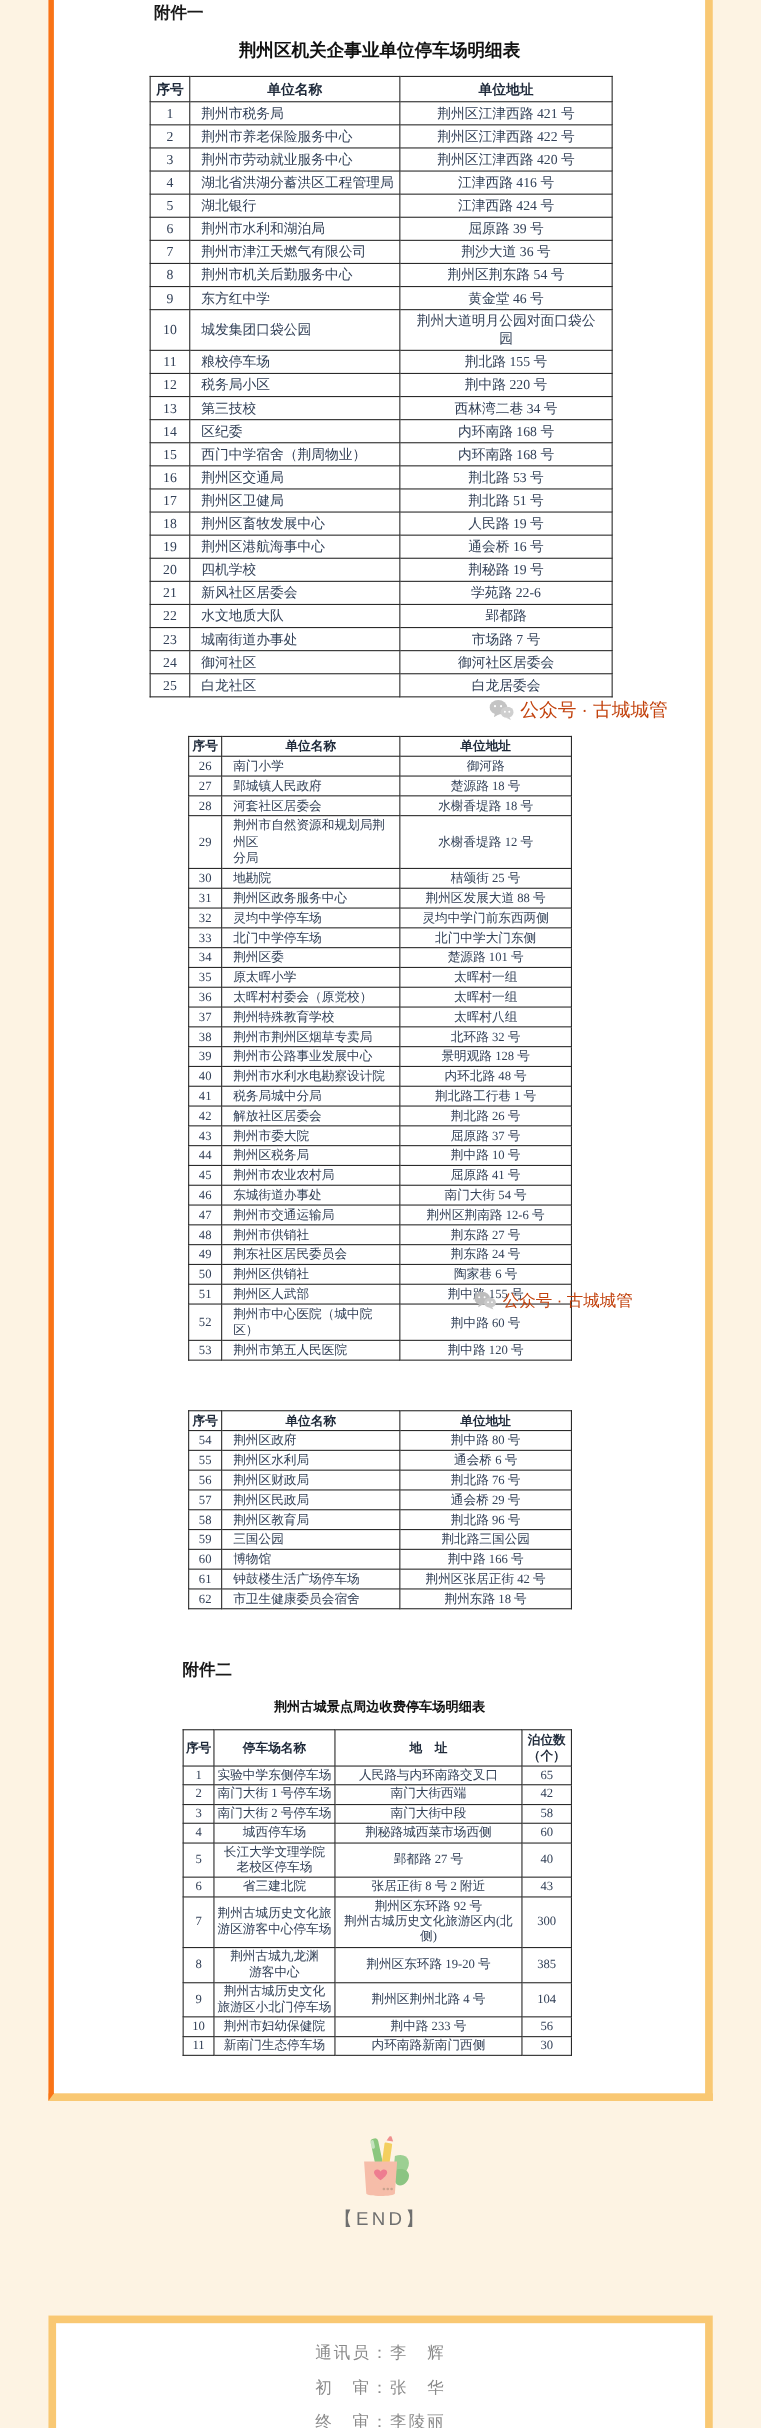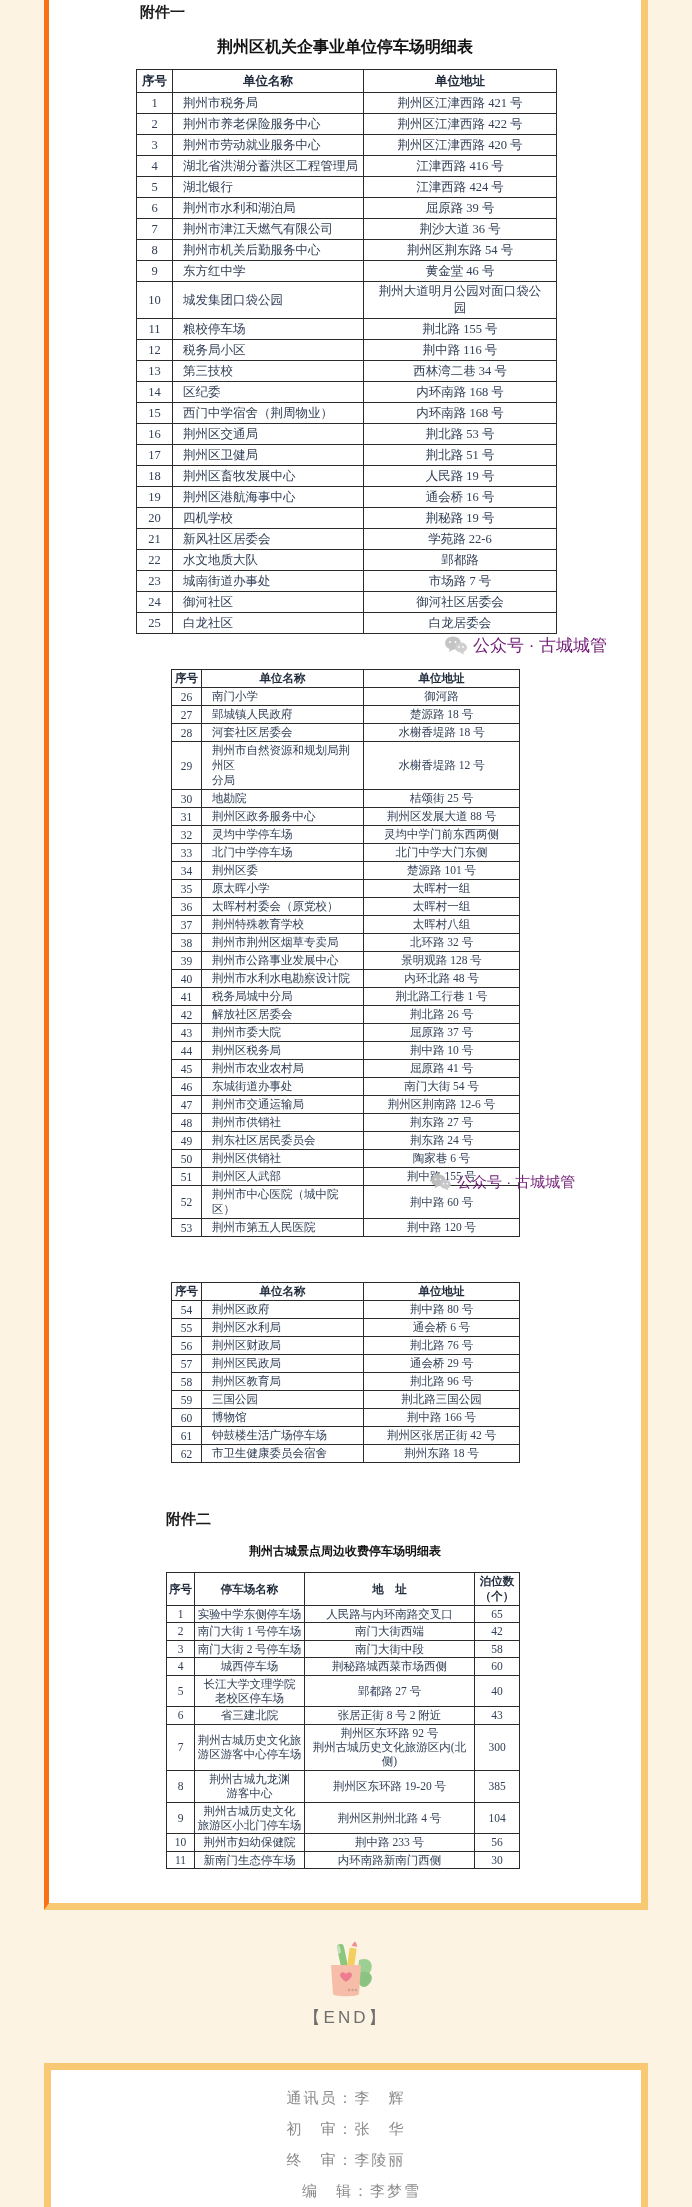--- a/index.html
+++ b/index.html
@@ -24,24 +24,24 @@
   .t2{margin-top:35px;}.t3{margin-top:45px;}
   .t2 col:nth-child(1),.t3 col:nth-child(1){width:30px}
   .t2 col:nth-child(2),.t3 col:nth-child(2){width:162px}
   .t2 col:nth-child(3),.t3 col:nth-child(3){width:156px}
   .t2 th,.t3 th{height:18px;}.t2 td,.t3 td{height:16px;}
   .t4{width:353px;margin:10px 0 0 117px;font-size:11.5px;}
   .t4 col:nth-child(1){width:28px}.t4 col:nth-child(2){width:110px}
   .t4 col:nth-child(3){width:170px}.t4 col:nth-child(4){width:45px}
   .t4 th{height:32px;}.t4 td{height:17px;line-height:1.25;}
   .t1 td:nth-child(2),.t2 td:nth-child(2),.t3 td:nth-child(2){text-align:left;padding-left:10px;}
-  .watermark{position:absolute;display:flex;align-items:center;gap:6px;color:#701a75;font-family:"Liberation Sans",sans-serif;white-space:nowrap;}
+  .watermark{position:absolute;display:flex;align-items:center;gap:6px;color:#c2410c;font-family:"Liberation Sans",sans-serif;white-space:nowrap;}
   .wm1{top:634px;left:396px;font-size:17px;}
   .wm2{top:1173px;left:382px;font-size:15px;}
-  .between{height:153px;text-align:center;}
+  .between{height:195px;text-align:center;}
   .cup{display:block;margin:0 auto;padding-top:32px;width:62px;height:56px;}
   .end-label{margin-top:10px;font-size:17px;line-height:20px;color:#6f6f6f;letter-spacing:3px;font-family:"Liberation Sans",sans-serif;}
   .credit-line{text-align:center;font-size:15px;line-height:16px;margin-bottom:15px;color:#8a8a8a;letter-spacing:2px;font-family:"Liberation Sans",sans-serif;}
   .credit-line:last-child{margin-bottom:0;padding-left:31px;}
 </style>
 </head>
 <body>
 
 <div class="page">
 
@@ -115,21 +115,21 @@
 园</td>
           </tr>
           <tr>
             <td>11</td>
             <td>粮校停车场</td>
             <td>荆北路 155 号</td>
           </tr>
           <tr>
             <td>12</td>
             <td>税务局小区</td>
-            <td>荆中路 116 号</td>
+            <td>荆中路 220 号</td>
           </tr>
           <tr>
             <td>13</td>
             <td>第三技校</td>
             <td>西林湾二巷 34 号</td>
           </tr>
           <tr>
             <td>14</td>
             <td>区纪委</td>
             <td>内环南路 168 号</td>

